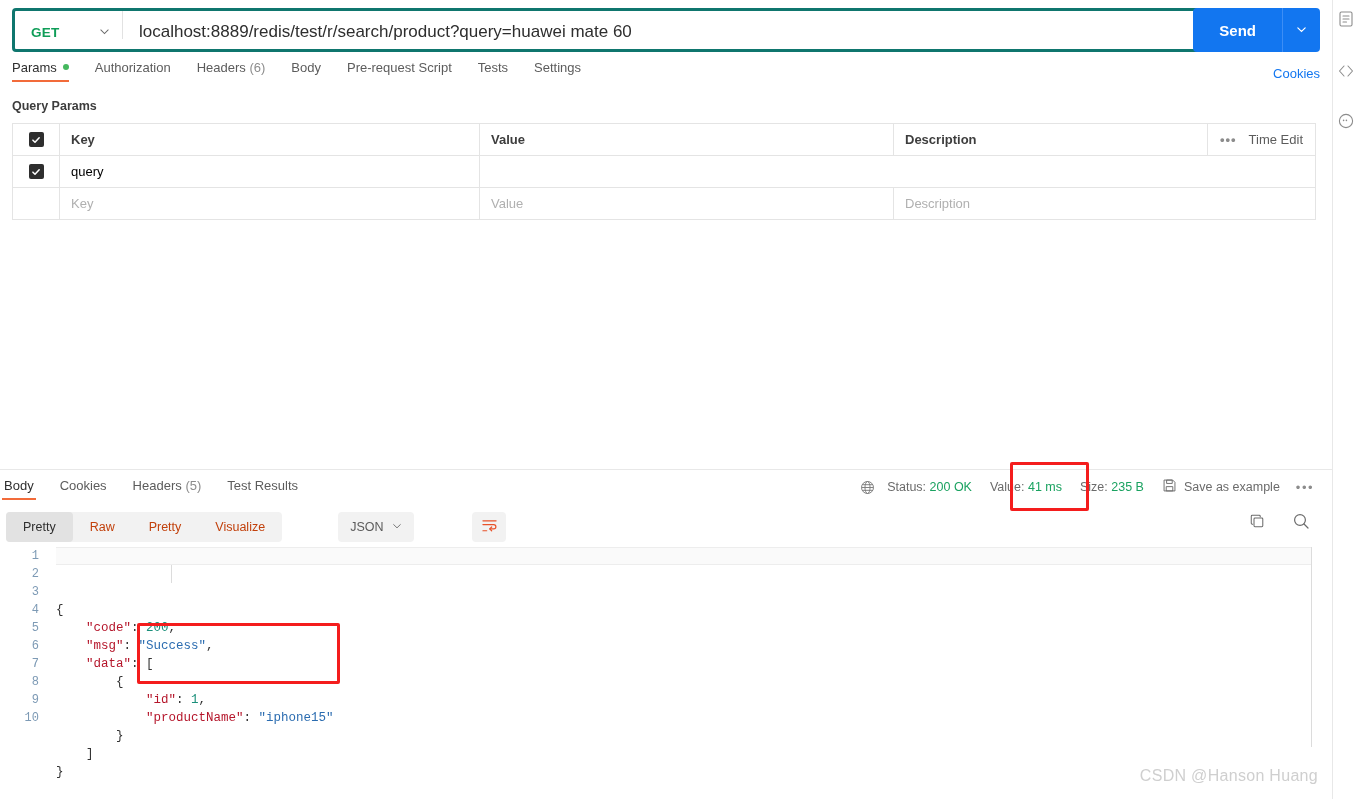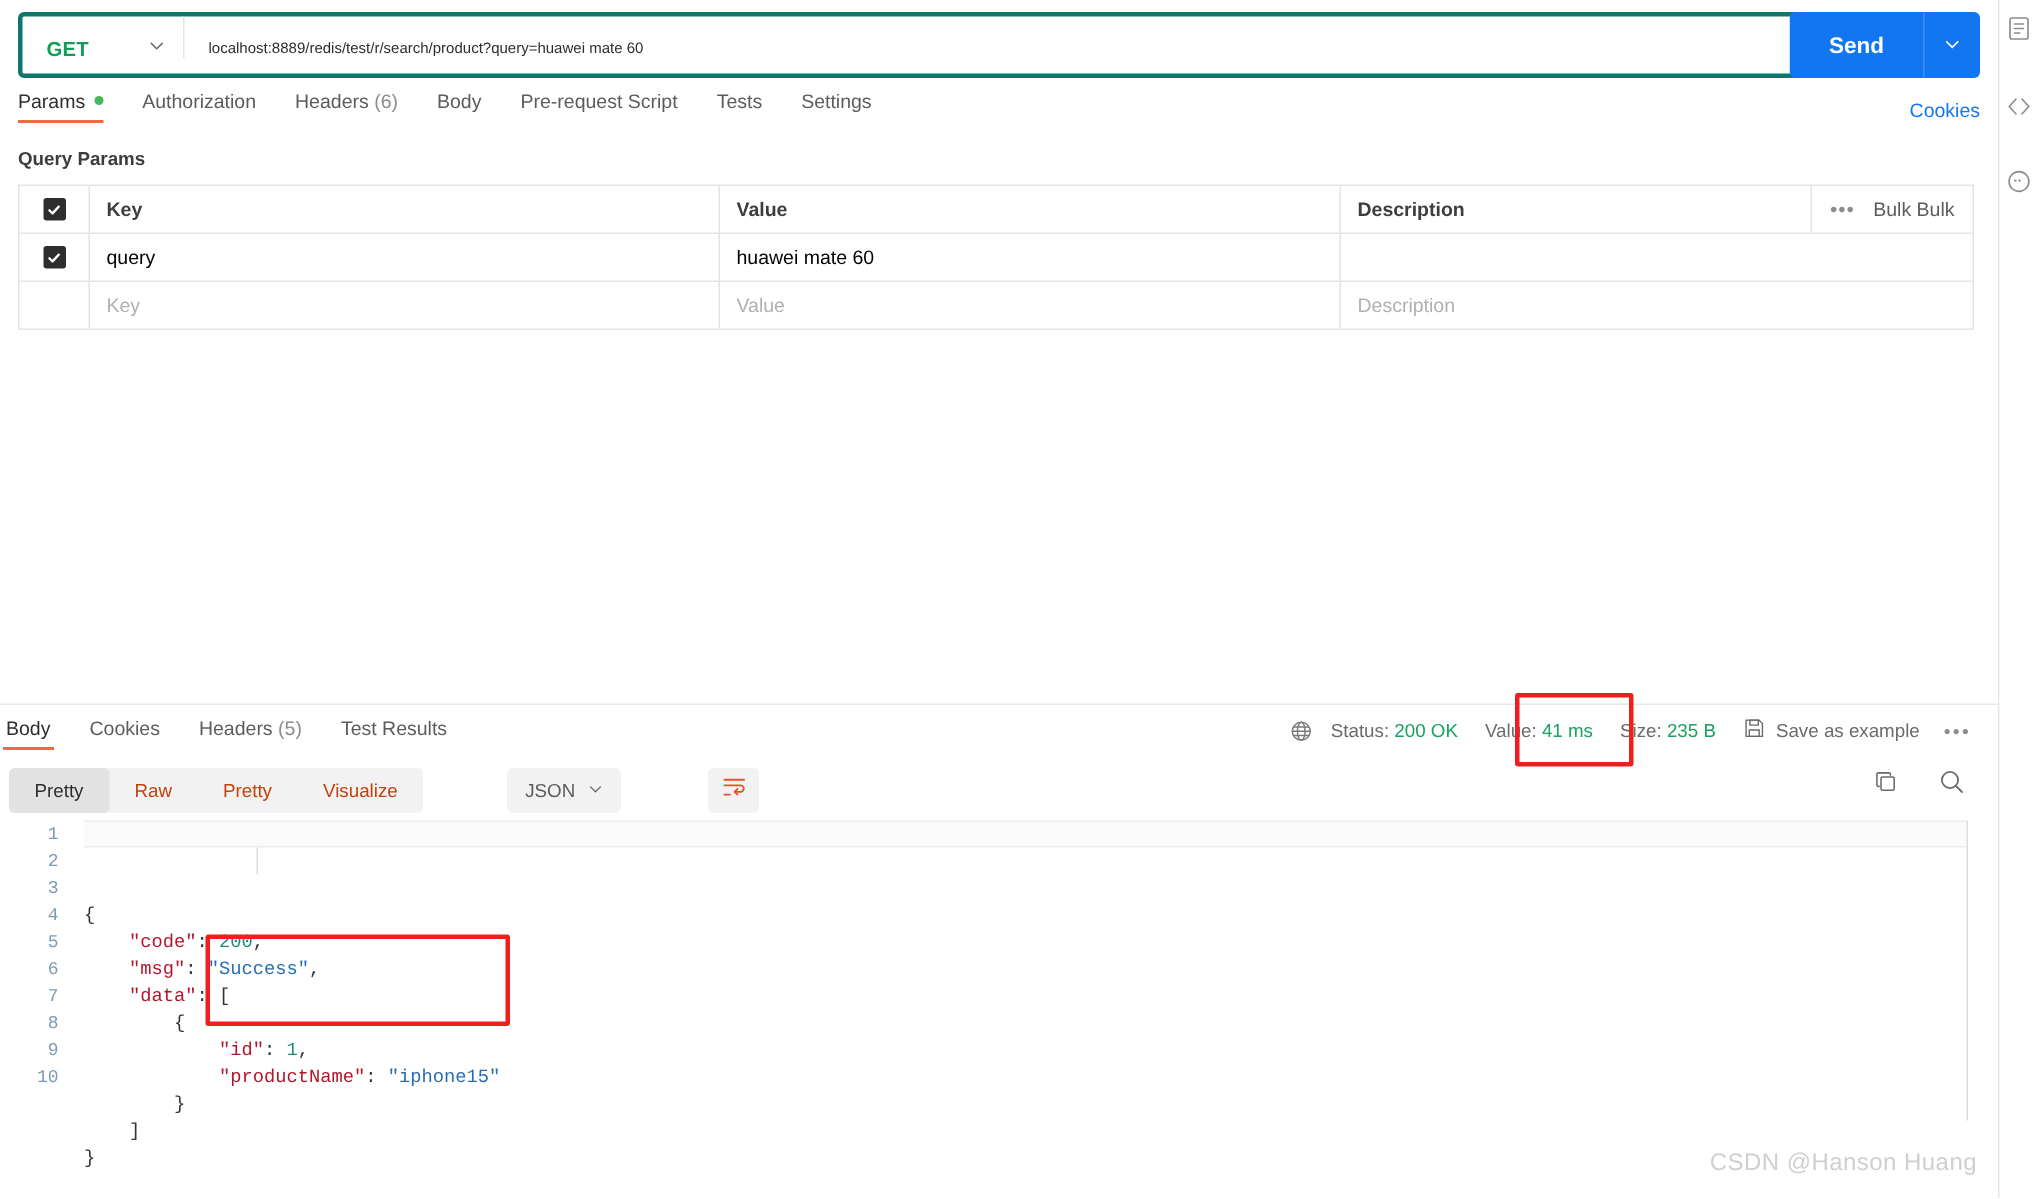--- a/index.html
+++ b/index.html
@@ -38,21 +38,21 @@
   }
   .method {
     width: 107px; height: 42px; display:flex; align-items:center;
     justify-content: space-between; padding: 0 12px 0 16px; cursor: pointer;
   }
   .method-label { color:#0f9d58; font-size:13.5px; font-weight:700; letter-spacing:.2px;}
   .chev { color:#6b6b6b; }
   .method-div { width:1px; height:28px; background:#e2e2e2; }
   .url-input {
     flex: 1; height: 42px; border: none; outline: none; background: transparent;
-    font-size: 10px; color: #2e2e2e; padding: 0 16px; font-family: "Liberation Sans", sans-serif;
+    font-size: 17px; color: #2e2e2e; padding: 0 16px; font-family: "Liberation Sans", sans-serif;
   }
   .send-wrap {
     position: absolute; right: 0; top: 0; height: 44px; display:flex;
     border-radius: 4px; overflow:hidden;
   }
   .send-btn {
     background:#1276f0; color:#fff; font-size:15px; font-weight:700;
     border:none; height:44px; padding: 0 26px; cursor:pointer;
     font-family:"Liberation Sans", sans-serif;
   }
@@ -285,34 +285,33 @@
             <svg width="10" height="10" viewBox="0 0 12 12">
                 <path d="M2.3 6.2l2.5 2.5 5-5.4" fill="none" stroke="#fff" stroke-width="1.8" stroke-linecap="round" stroke-linejoin="round"></path>
               </svg>
           </div>
         </div>
         <div class="cell-key">Key</div>
         <div class="cell-val">Value</div>
         <div class="cell-desc">Description</div>
         <div class="cell-bulk">
           <span class="dots">•••</span>
-          <span class="bulk">Bulk Bulk</span>
+          <span class="bulk">Time Edit</span>
         </div>
       </div>
 
       <div class="qp-row">
         <div class="cell-chk">
           <div class="cbx">
             <svg width="10" height="10" viewBox="0 0 12 12">
                 <path d="M2.3 6.2l2.5 2.5 5-5.4" fill="none" stroke="#fff" stroke-width="1.8" stroke-linecap="round" stroke-linejoin="round"></path>
               </svg>
           </div>
         </div>
         <div class="cell-key">query</div>
-        <div class="cell-val">huawei mate 60</div>
         <div class="cell-desc"></div>
       </div>
 
       <div class="qp-row">
         <div class="cell-chk"></div>
         <div class="cell-key ph">Key</div>
         <div class="cell-val ph">Value</div>
         <div class="cell-desc ph">Description</div>
       </div>
     </div>

